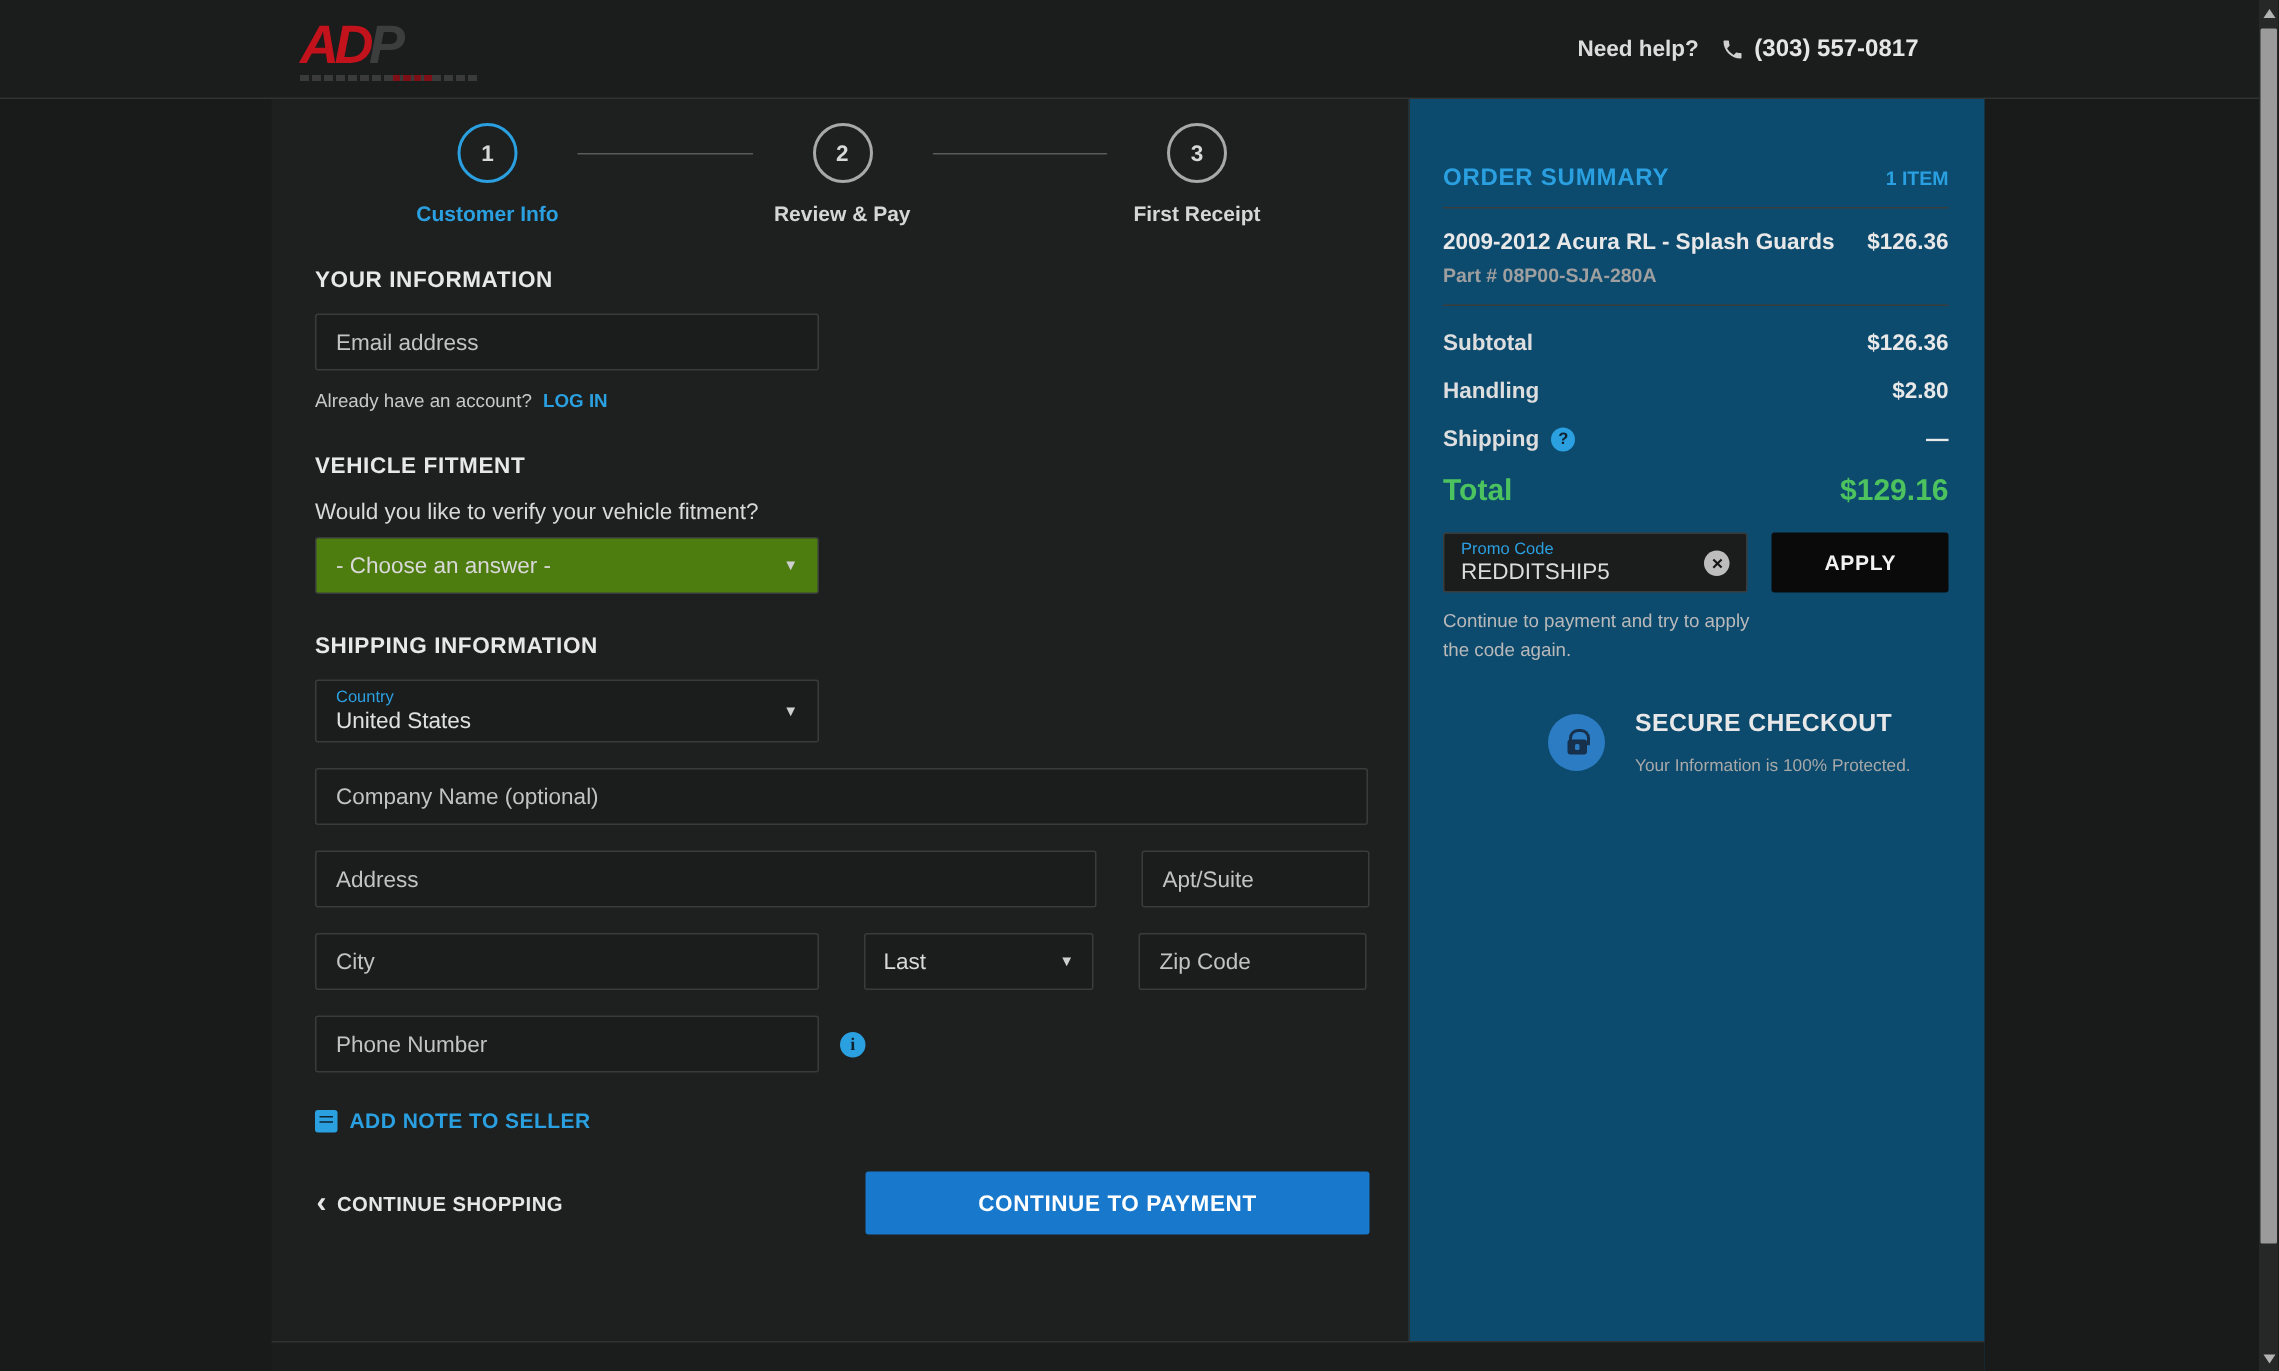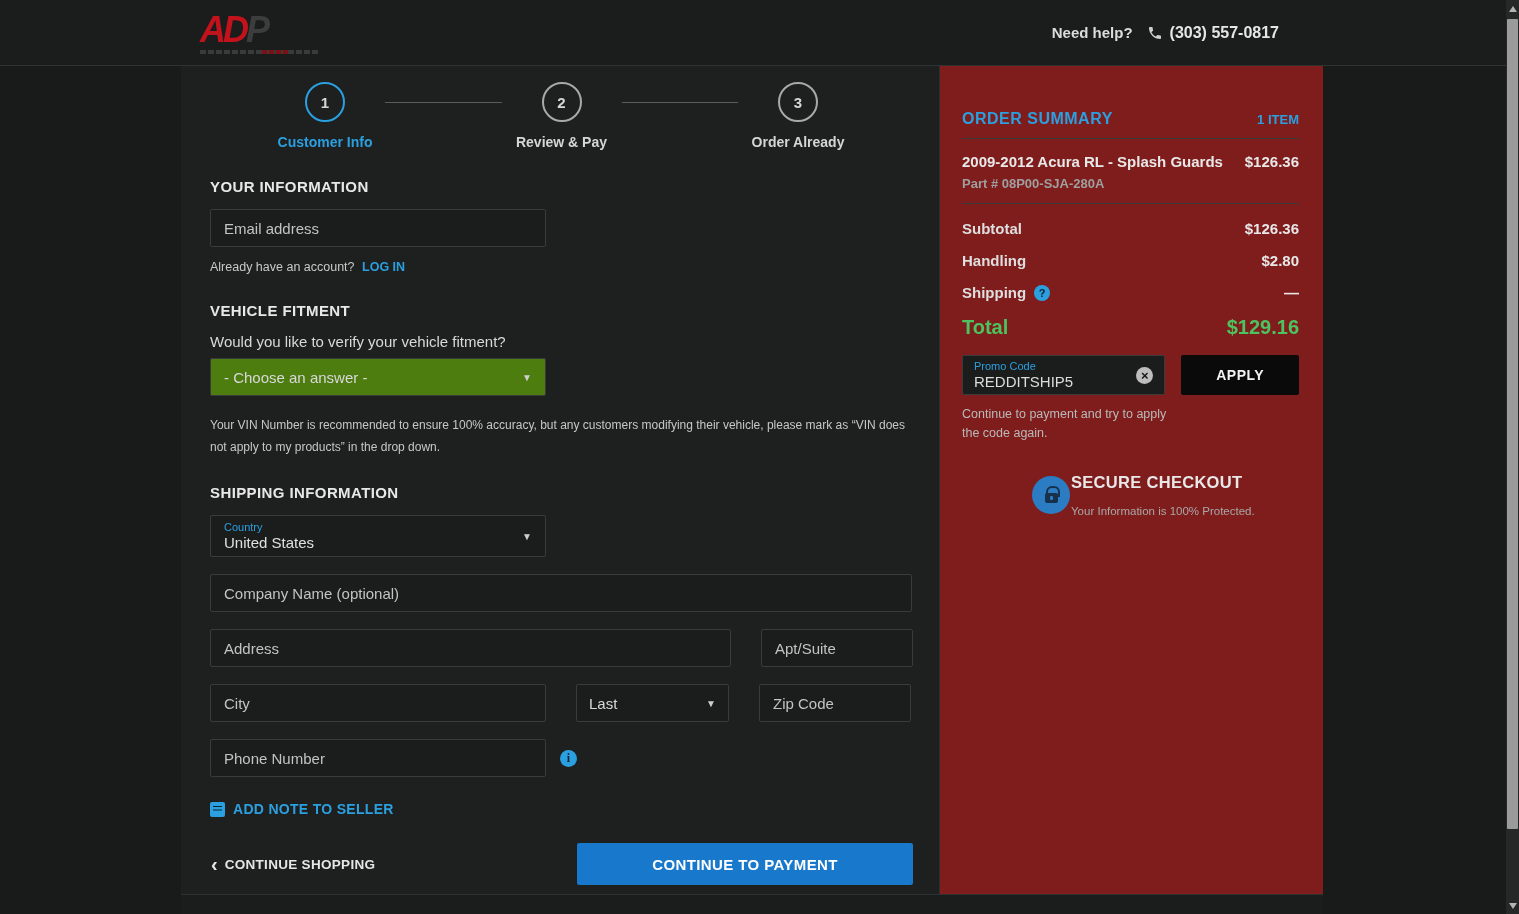--- a/index.html
+++ b/index.html
@@ -39,21 +39,21 @@
   .phone-svg { width:16px; height:16px; fill:#cfcfcf; }
 
   
   .content {
     position:relative;
     margin-left:181px; width:1142px; height:848px;
     background:#1e1f1f;
     display:flex;
   }
   .checkout { width:758px; padding:0 26px 0 29px; }
-  .summary  { width:384px; border-left:1px solid #2e2f2f; padding:0 24px 0 22px; background:#7f1d1d; }
+  .summary  { width:384px; border-left:1px solid #2e2f2f; padding:0 24px 0 22px; background:#0c4a6e; }
 
   
   .steps { display:flex; align-items:flex-start; margin:16px 55px 0 55px; }
   .step { display:flex; flex-direction:column; align-items:center; width:120px; cursor:pointer; }
   .step-circle {
     width:40px; height:40px; border-radius:50%;
     border:2px solid #a9a9a9; color:#d8d8d8;
     display:flex; align-items:center; justify-content:center;
     font-size:15px; font-weight:700; background:transparent;
   }
@@ -166,21 +166,21 @@
   .clear-icon {
     width:17px; height:17px; border-radius:50%; background:#bdbdbd; color:#141414;
     font-size:13px; font-weight:700; display:flex; align-items:center; justify-content:center; cursor:pointer;
   }
   .apply-btn {
     width:118px; height:40px; background:#0a0a0a; border:none; border-radius:2px;
     color:#f2f2f2; font-size:14px; font-weight:700; letter-spacing:.5px; cursor:pointer;
     font-family:"Liberation Sans", sans-serif;
   }
   .promo-note { margin-top:10px; font-size:12.5px; color:#b9b9b9; line-height:1.5; max-width:220px; }
-  .secure { margin-top:30px; display:flex; align-items:center; gap:1px; margin-left:70px; }
+  .secure { margin-top:30px; display:flex; align-items:center; gap:20px; margin-left:70px; }
   .lock-circle {
     width:38px; height:38px; border-radius:50%; background:#2b7cc2;
     display:flex; align-items:center; justify-content:center;
   }
   .lock-body { width:13px; height:10px; background:#17314c; border-radius:2px; position:relative; margin-top:7px; }
   .lock-body::before {
     content:""; position:absolute; left:1.5px; top:-7px; width:10px; height:9px;
     border:2.5px solid #17314c; border-bottom:none; border-radius:6px 6px 0 0;
   }
   .lock-body::after {
@@ -227,41 +227,40 @@
         <div class="step-label">Customer Info</div>
       </div>
       <div class="step-line"></div>
       <div class="step">
         <div class="step-circle">2</div>
         <div class="step-label">Review &amp; Pay</div>
       </div>
       <div class="step-line"></div>
       <div class="step">
         <div class="step-circle">3</div>
-        <div class="step-label">Order Already</div>
+        <div class="step-label">First Receipt</div>
       </div>
     </div>
 
     <div class="sec-your-info">
       <div class="section-title">YOUR INFORMATION</div>
       <input class="txt-input email-input" type="text" placeholder="Email address" style="">
       <div class="account-row">
         <span>Already have an account?</span>
         <span class="login-link">LOG IN</span>
       </div>
     </div>
 
     <div class="sec-fitment">
       <div class="section-title">VEHICLE FITMENT</div>
       <div class="fitment-q">Would you like to verify your vehicle fitment?</div>
       <div class="dd">
         <span class="dd-value">- Choose an answer -</span>
         <span class="dd-arrow">▼</span>
       </div>
-      <div class="vin-note">Your VIN Number is recommended to ensure 100% accuracy, but any customers modifying their vehicle, please mark as “VIN does not apply to my products” in the drop down.</div>
     </div>
 
     <div class="sec-shipping">
       <div class="section-title">SHIPPING INFORMATION</div>
 
       <div class="country-dd">
         <span class="country-inner">
           <span class="float-label">Country</span>
           <span class="country-value">United States</span>
         </span>

